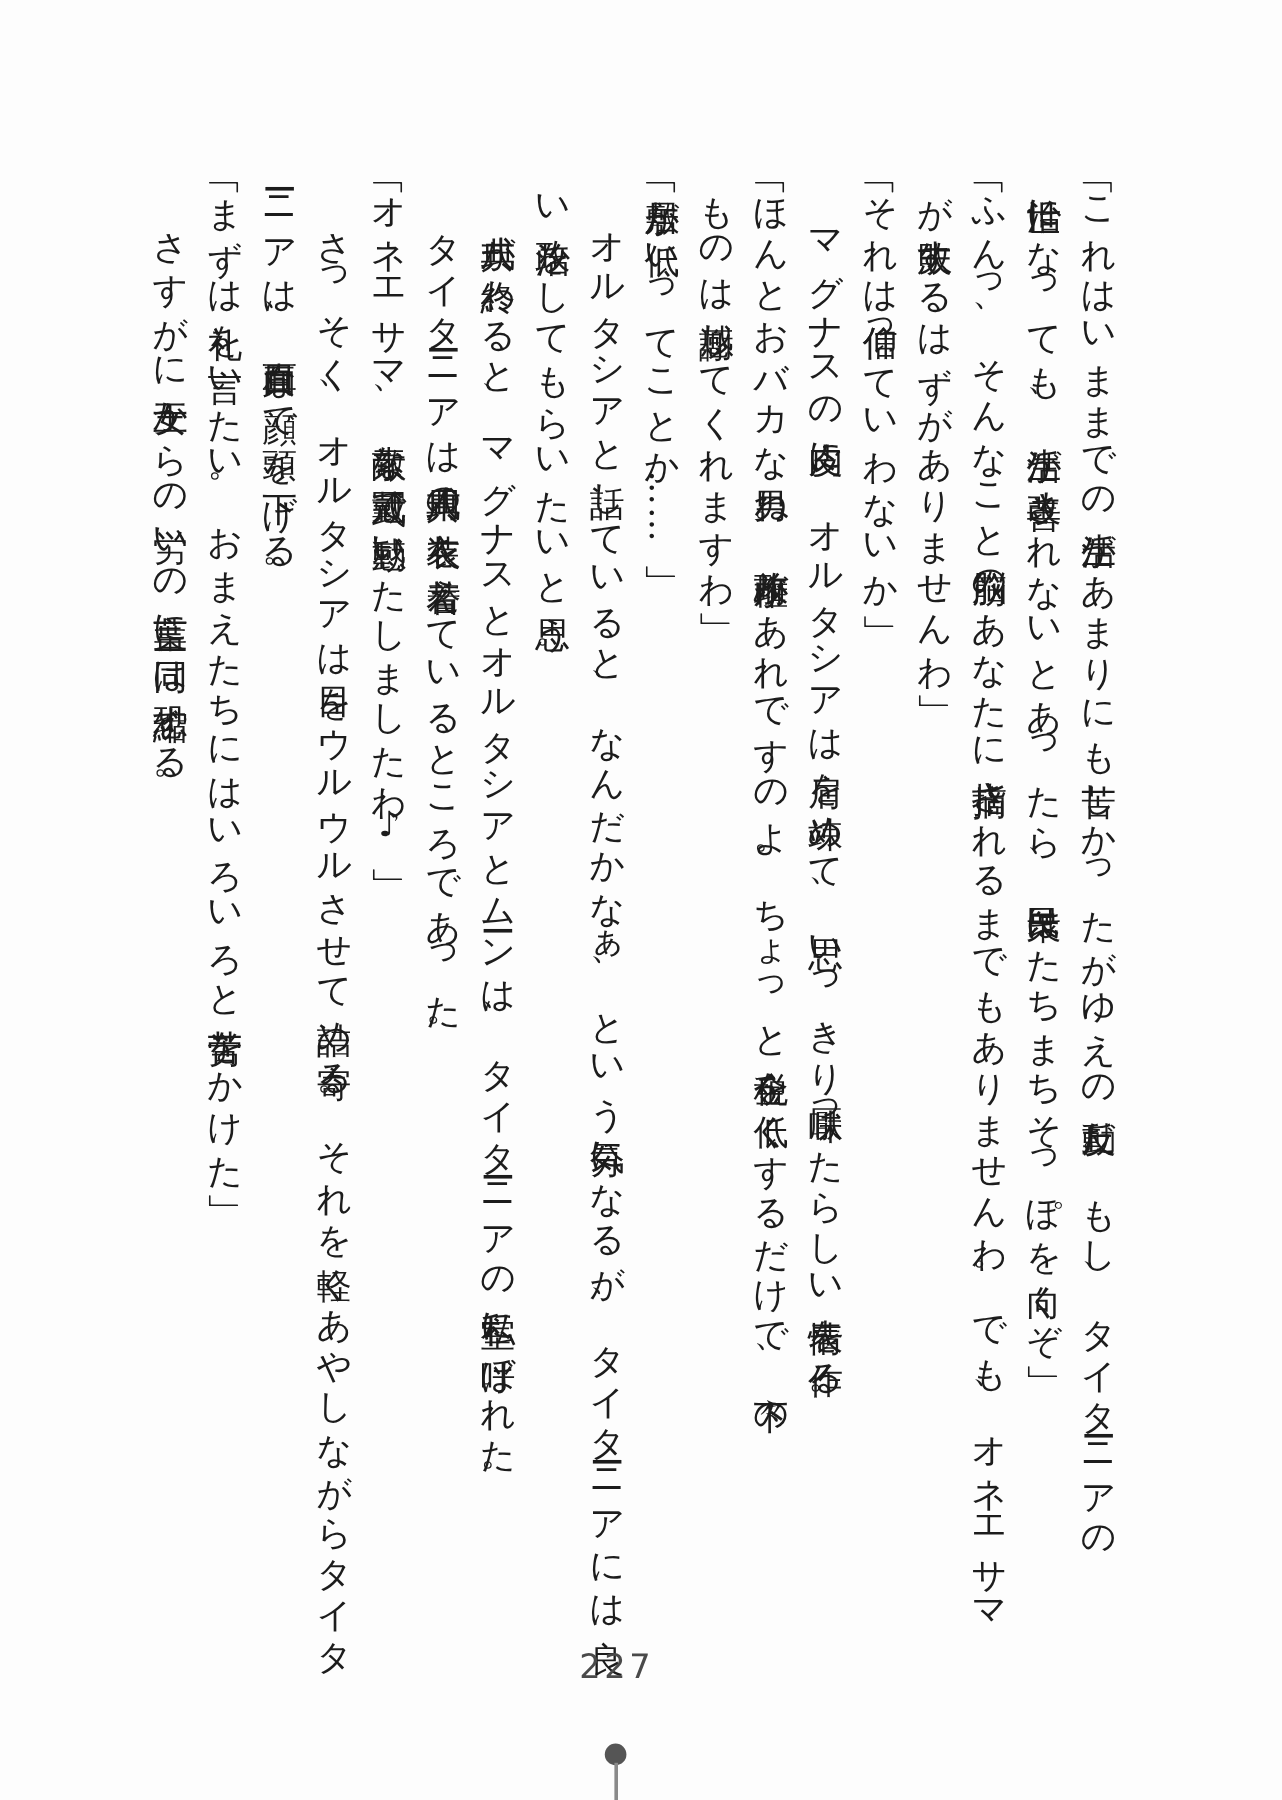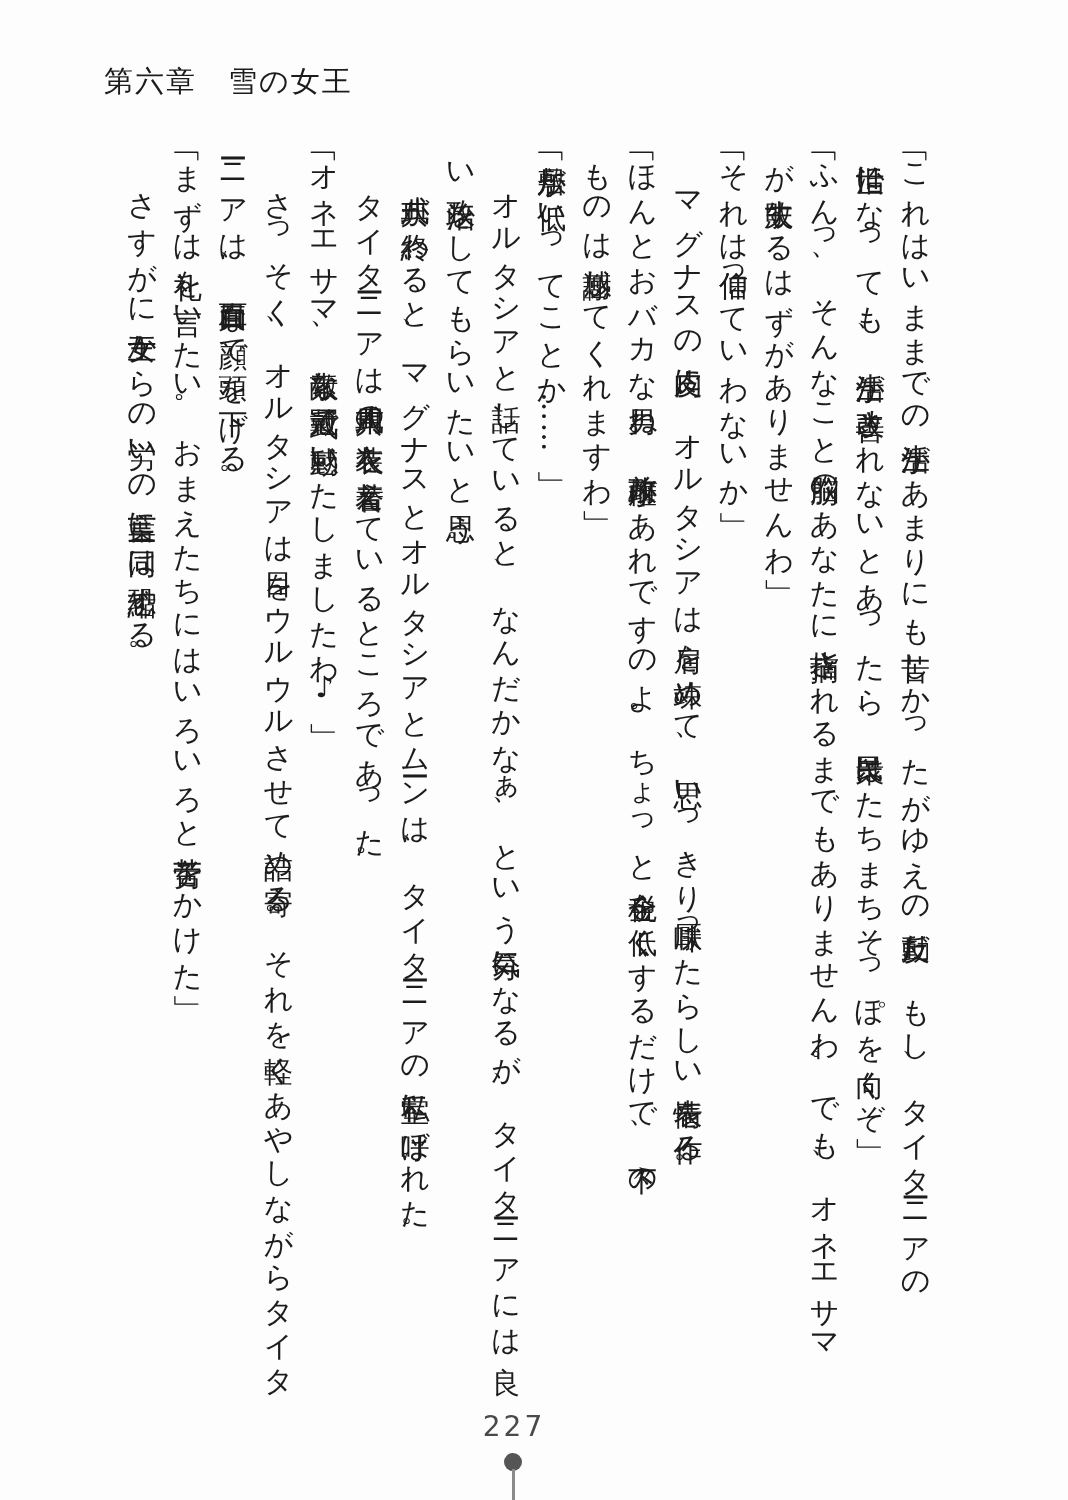--- a/index.html
+++ b/index.html
@@ -33,21 +33,21 @@
     font-size: 29px;
     letter-spacing: 1.5px;
   }
   .text-block .line {
     margin: 0;
     line-height: 45.5px;
     white-space: nowrap;
   }
   .page-number {
     position: absolute;
-    top: 1410px;
+    top: 1372px;
     left: 0;
     width: 1028px;
     text-align: center;
     font-family: "DejaVu Sans", "Liberation Sans", sans-serif;
     font-size: 28px;
     letter-spacing: 3px;
     color: #4a4a4a;
   }
   .footer-dot {
     position: absolute;
@@ -65,21 +65,20 @@
     width: 3px;
     height: 31px;
     background: #8a8a8a;
   }
 </style>
 </head>
 <body>
 
 <div class="page">
 
-  <div class="chapter-header">第六章　雪の女王</div>
 
   <div class="text-block">
     <p class="line">「これはいままでの生活があまりにも苦しかったがゆえの反動だ。もし、タイターニアの</p>
     <p class="line">治世になっても、生活が改善されないとあったら、民衆はたちまちそっぽを向くぞ」</p>
     <p class="line">「ふんっ、そんなこと脳筋のあなたに指摘されるまでもありませんわ。でも、オネエサマ</p>
     <p class="line">が失敗するはずがありませんわ」</p>
     <p class="line">「それは信仰っていわないか」</p>
     <p class="line">　マグナスの皮肉に、オルタシアは肩を竦めて、思いっきり厭味ったらしい表情を作る。</p>
     <p class="line">「ほんとおバカな男ね。前政権があれですのよ。ちょっと税金を低くするだけで、下々の</p>
     <p class="line">ものは感謝してくれますわ」</p>

